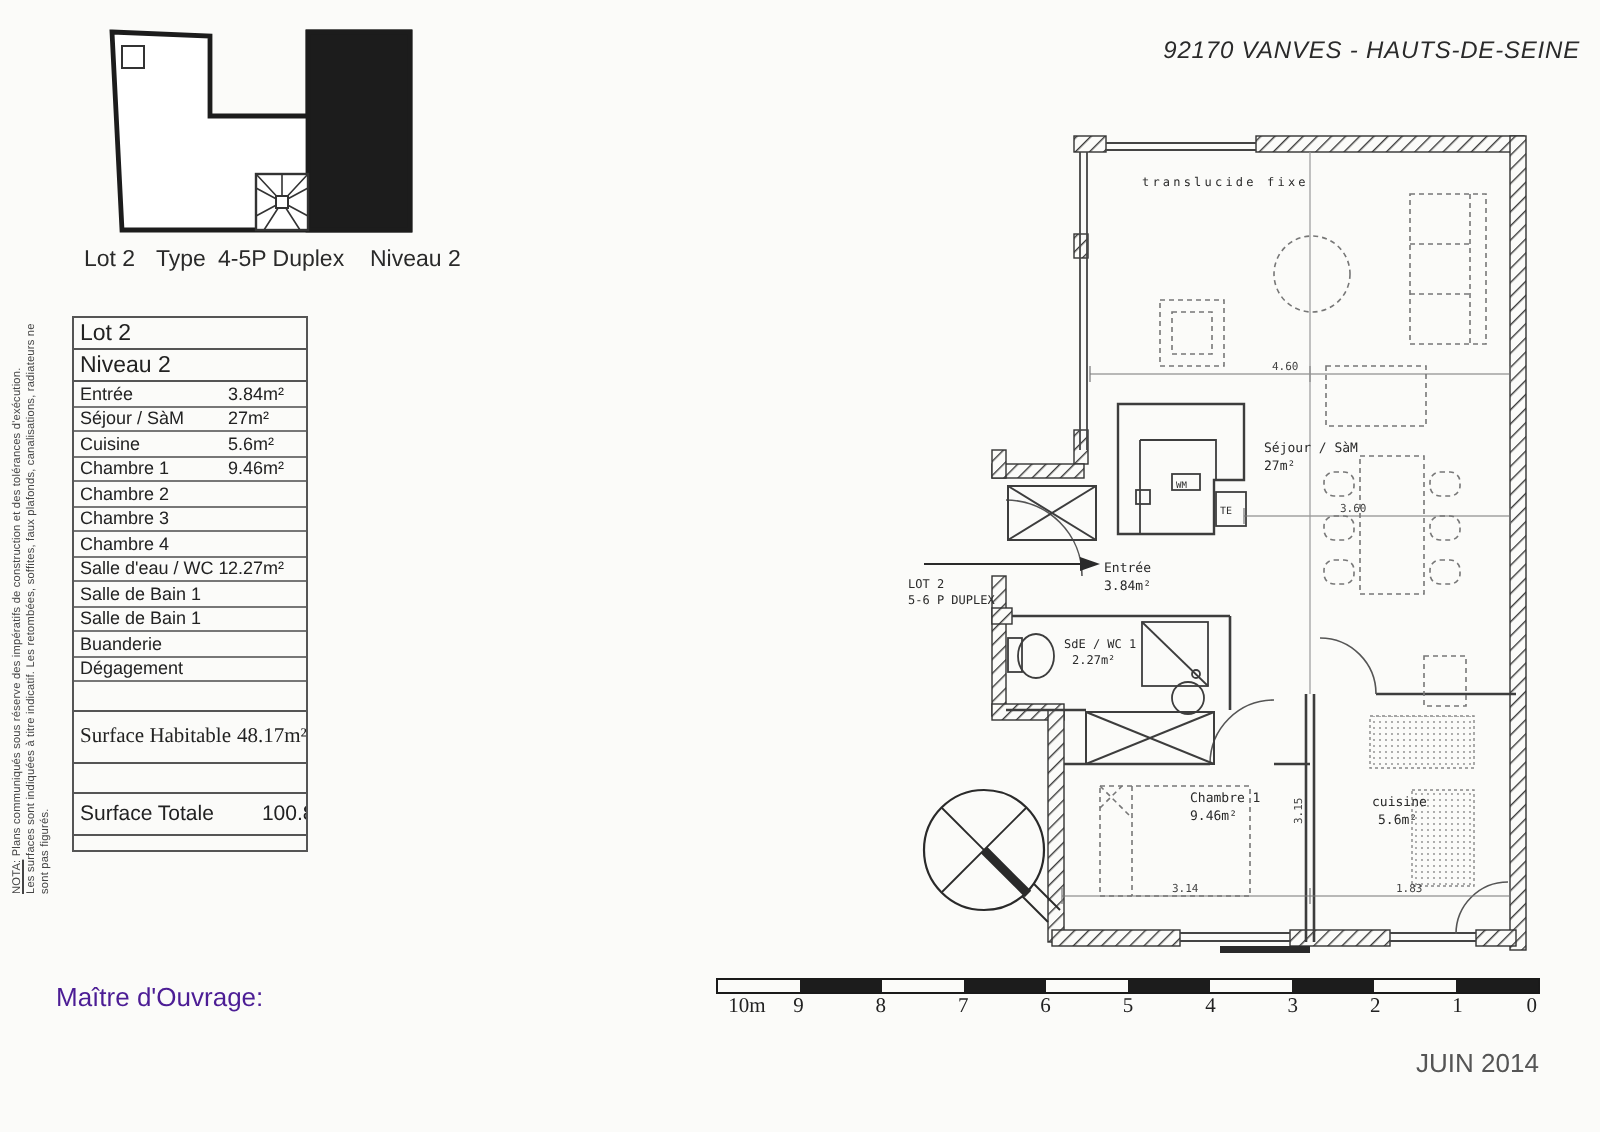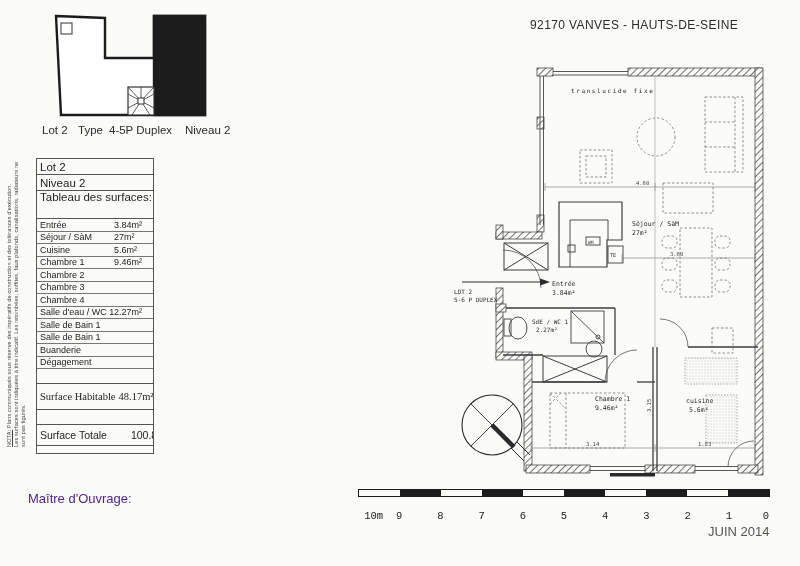--- a/index.html
+++ b/index.html
@@ -31,36 +31,36 @@
   .trow.data .val{flex:1;text-align:left;}
   .trow.spacer{height:15px;border-bottom:1px solid #555;}
   .trow.total{font-size:10.5px;height:26px;border-bottom:1px solid #555;font-family:Liberation Serif, serif;}
   .trow.total .lbl{margin-right:3px;}
   .trow.gap{height:15px;border-bottom:1px solid #555;}
   .trow.total2{font-size:10.5px;height:21px;border-bottom:1px solid #555;}
   .trow.total2 .lbl{margin-right:24px;}
   .trow.tail{height:7px;border-bottom:none;}
 
   
-  .location{position:absolute;left:530px;top:18px;width:260px;text-align:left;
-        font-size:12px;letter-spacing:.4px;color:#2a2a2a;}
+  .location{position:absolute;left:530px;top:18px;width:260px;text-align:right;
+        font-size:12px;letter-spacing:.4px;color:#2a2a2a;font-style:italic;}
   .maitre{position:absolute;left:28px;top:491px;font-size:13px;color:#4c1d95;}
   .datestamp{position:absolute;left:708px;top:524px;font-size:13px;color:#555;
         font-family:Liberation Sans, sans-serif;}
 
   
   .plan{position:absolute;left:440px;top:60px;}
 
   
   .scalebar{position:absolute;left:358px;top:489px;width:412px;}
   .scalebar .bar{display:flex;height:8px;border:1px solid #1a1a1a;box-sizing:border-box;}
   .scalebar .seg{flex:1;background:#fbfbf9;}
   .scalebar .seg.b{background:#1c1c1c;}
-  .scalebar .slabels{position:relative;height:13px;margin-top:13px;
-        font-family:Liberation Mono, monospace;font-size:10.5px;color:#222;}
+  .scalebar .slabels{position:relative;height:13px;margin-top:1px;
+        font-family:Liberation Serif, serif;font-size:10.5px;color:#222;}
   .scalebar .slabels span{position:absolute;transform:translateX(-50%);}
 </style>
 </head>
 <body>
 
 <div class="page">
 
   <div class="keyplan">
     <svg width="210" height="122" viewBox="0 0 210 122">
       <g stroke="#1c1c1c" fill="none" stroke-width="2.4">
@@ -84,21 +84,20 @@
   </div>
 
   <div class="disclaimer">
     <div><span class="nota">NOTA:</span><span> Plans communiqués sous réserve des impératifs de construction et des tolérances d'exécution.</span></div>
     <div>Les surfaces sont indiquées à titre indicatif. Les retombées, soffites, faux plafonds, canalisations, radiateurs ne sont pas figurés.</div>
   </div>
 
   <div class="stable">
     <div class="trow hd">Lot 2</div>
     <div class="trow hd">Niveau 2</div>
-    <div class="trow tableau">Tableau des surfaces:</div>
 
     <div class="trow data">
         <span class="lbl">Entrée</span>
         <span class="val">3.84m²</span>
       </div>
     <div class="trow data">
         <span class="lbl">Séjour / SàM</span>
         <span class="val">27m²</span>
       </div>
     <div class="trow data">

